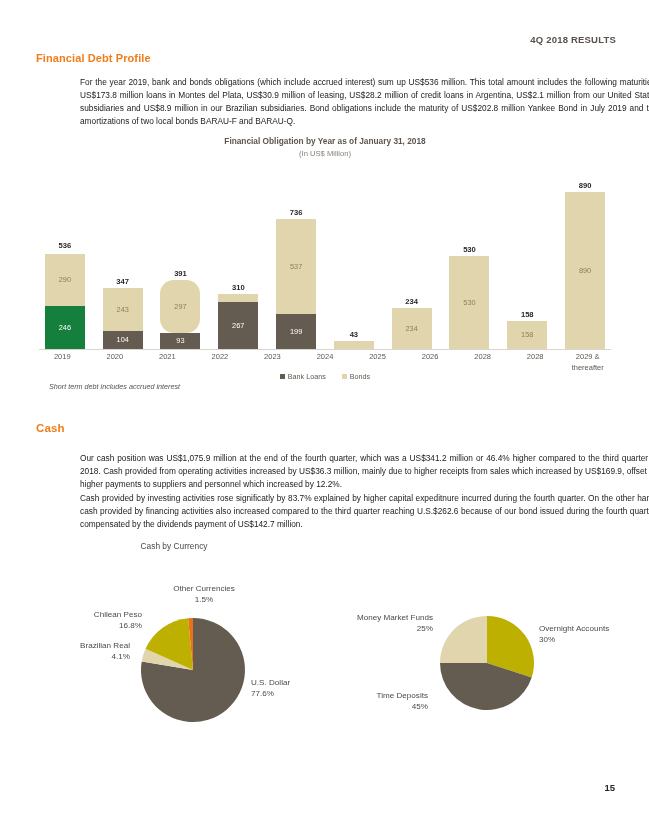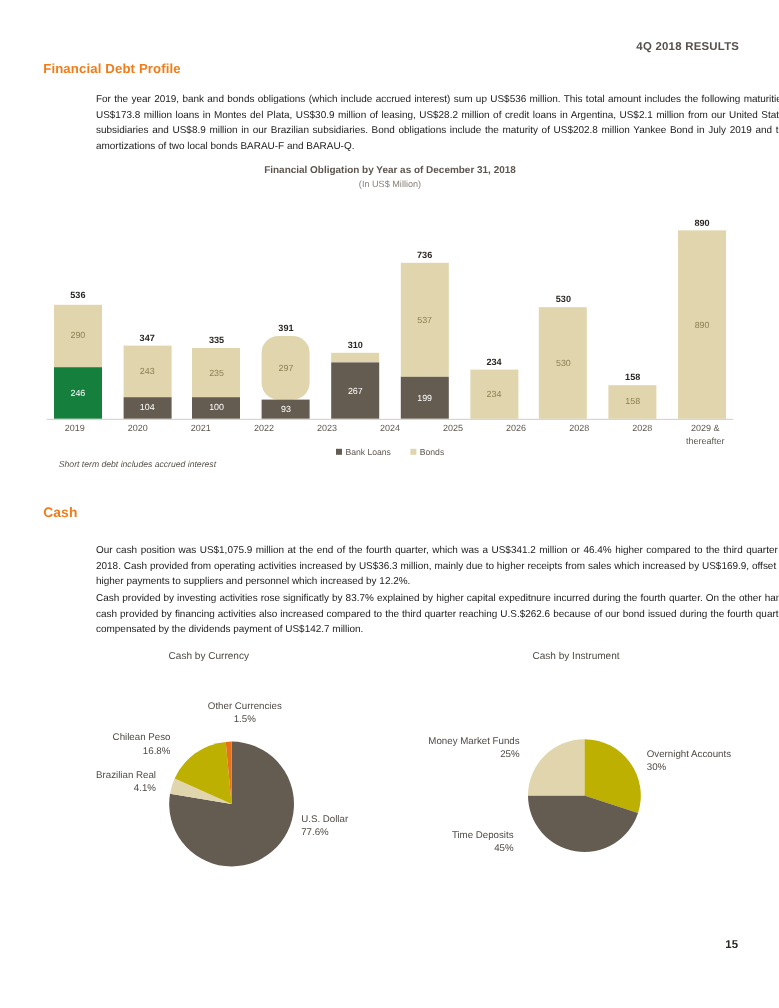--- a/index.html
+++ b/index.html
@@ -252,21 +252,21 @@
 <body>
 
 <div class="page">
 
   <div class="doc-header">4Q 2018 RESULTS</div>
 
   <div class="section-heading" id="heading-debt">Financial Debt Profile</div>
   <div class="body-text" id="para-debt">For the year 2019, bank and bonds obligations (which include accrued interest) sum up US$536 million. This total amount includes the following maturities: US$173.8 million loans in Montes del Plata, US$30.9 million of leasing, US$28.2 million of credit loans in Argentina, US$2.1 million from our United States subsidiaries and US$8.9 million in our Brazilian subsidiaries. Bond obligations include the maturity of US$202.8 million Yankee Bond in July 2019 and the amortizations of two local bonds BARAU-F and BARAU-Q.</div>
 
   <div class="chart-block">
-    <div class="chart-title">Financial Obligation by Year as of December 31, 2018</div>
+    <div class="chart-title">Financial Obligation by Year as of January 31, 2018</div>
     <div class="chart-subtitle">(In US$ Million)</div>
 
     <div class="plot-area">
       <div class="bars-row" id="bars-row">
           <div class="bar-slot">
             <div class="bar-col" style="height: 97px;">
               <div class="total-label" style="top: -11px;">536</div>
               <div class="seg seg-bonds" style="height: 51.1573px; background: rgb(224, 213, 172);">
                 <span class="seg-label">290</span>
               </div>
@@ -276,31 +276,20 @@
             </div>
           </div>
           <div class="bar-slot">
             <div class="bar-col" style="height: 61.2124px;">
               <div class="total-label" style="top: -11px;">347</div>
               <div class="seg seg-bonds" style="height: 42.8663px; background: rgb(224, 213, 172);">
                 <span class="seg-label">243</span>
               </div>
               <div class="seg seg-loans" style="height: 18.3461px; background: rgb(101, 92, 81);">
                 <span class="seg-label">104</span>
-              </div>
-            </div>
-          </div>
-          <div class="bar-slot">
-            <div class="bar-col" style="height: 59.0955px;">
-              <div class="total-label" style="top: -11px;">335</div>
-              <div class="seg seg-bonds" style="height: 41.4551px; background: rgb(224, 213, 172);">
-                <span class="seg-label">235</span>
-              </div>
-              <div class="seg seg-loans" style="height: 17.6404px; background: rgb(101, 92, 81);">
-                <span class="seg-label">100</span>
               </div>
             </div>
           </div>
           <div class="bar-slot">
             <div class="bar-col" style="height: 68.9742px;">
               <div class="total-label" style="top: -11px;">391</div>
               <div class="seg seg-bonds" style="height: 52.3921px; background: rgb(224, 213, 172); border-radius: 14px;">
                 <span class="seg-label">297</span>
               </div>
               <div class="seg seg-loans" style="height: 16.4056px; background: rgb(101, 92, 81);">
@@ -319,20 +308,26 @@
           </div>
           <div class="bar-slot">
             <div class="bar-col" style="height: 129.834px;">
               <div class="total-label" style="top: -11px;">736</div>
               <div class="seg seg-bonds" style="height: 94.7292px; background: rgb(224, 213, 172);">
                 <span class="seg-label">537</span>
               </div>
               <div class="seg seg-loans" style="height: 35.1045px; background: rgb(101, 92, 81);">
                 <span class="seg-label">199</span>
               </div>
+            </div>
+          </div>
+          <div class="bar-slot">
+            <div class="bar-col" style="height: 7.58539px;">
+              <div class="total-label" style="top: -11px;">43</div>
+              <div class="seg seg-bonds" style="height: 7.58539px; background: rgb(224, 213, 172);"></div>
             </div>
           </div>
           <div class="bar-slot">
             <div class="bar-col" style="height: 41.2787px;">
               <div class="total-label" style="top: -11px;">234</div>
               <div class="seg seg-bonds" style="height: 41.2787px; background: rgb(224, 213, 172);">
                 <span class="seg-label">234</span>
               </div>
             </div>
           </div>
@@ -412,21 +407,20 @@
           <div class="pie-label left" style="right: 194px; top: 100px;">Brazilian Real
 4.1%</div>
           <div class="pie-label left" style="right: 182px; top: 69px;">Chilean Peso
 16.8%</div>
           <div class="pie-label center" style="left: 120px; width: 120px; top: 43px;">Other Currencies
 1.5%</div>
         </div>
     </div>
 
     <div class="pie-panel" id="pie-panel-instrument">
-      <div class="pie-title">Cash by Instrument</div>
       <div class="pie-wrap" id="pie-wrap-instrument">
           <svg class="pie-svg" width="300" height="220">
             <path d="M 157 123 L 157 76 A 47 47 0 0 1 201.69965626587222 137.52379873562253 Z" fill="#BDB000"></path>
             <path d="M 157 123 L 201.69965626587222 137.52379873562253 A 47 47 0 0 1 110 123 Z" fill="#655C51"></path>
             <path d="M 157 123 L 110 123 A 47 47 0 0 1 157 76 Z" fill="#E0D5AC"></path>
           </svg>
           <div class="pie-label right" style="left: 209px; top: 83px;">Overnight Accounts
 30%</div>
           <div class="pie-label left" style="right: 202px; top: 150px;">Time Deposits
 45%</div>

